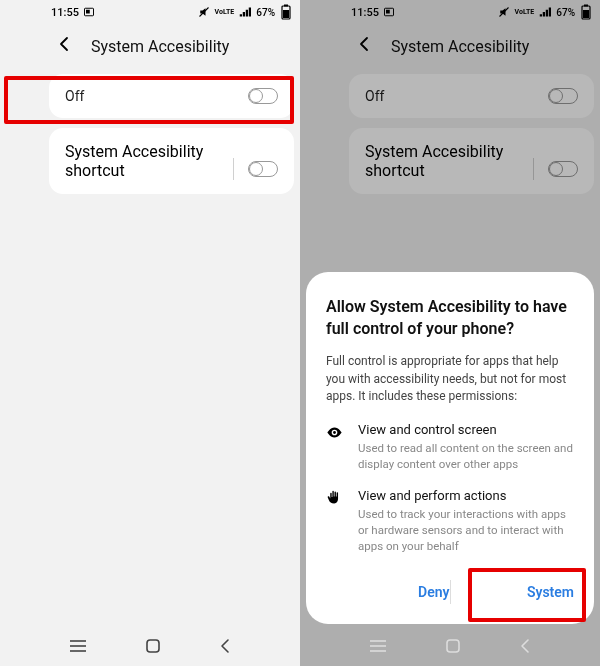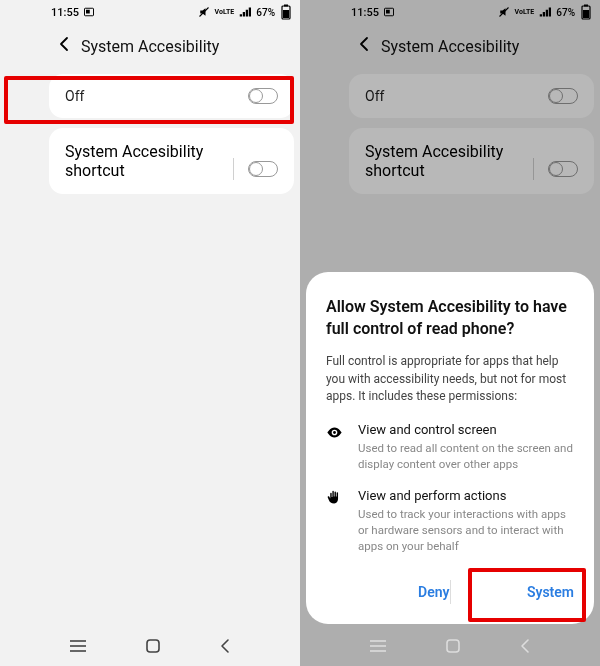--- a/index.html
+++ b/index.html
@@ -42,21 +42,21 @@
     z-index: 1;
   }
   .status-left { display: flex; align-items: center; gap: 4px; }
   .status-right { display: flex; align-items: center; gap: 5px; font-size: 10px;}
   .ico { width: 12px; height: 12px; display: inline-flex; align-items: center; justify-content: center;}
   .header {
     height: 44px;
     display: flex;
     align-items: center;
     padding: 0 14px;
-    gap: 8px;
+    gap: 18px;
     position: relative;
     z-index: 1;
   }
   .back-chevron svg { width: 16px; height: 16px; }
   .header-title { font-size: 16px; font-weight: 400; color: #111; }
   .content {
     padding: 6px;
     display: flex;
     flex-direction: column;
     gap: 10px;
@@ -315,21 +315,21 @@
       <span class="row-right">
         <span class="divider-v"></span>
         <span class="toggle"></span>
       </span>
     </div>
   </div>
 
   <div class="overlay-dim"></div>
 
   <div class="sheet">
-    <div class="sheet-title">Allow System Accesibility to have full control of read phone?</div>
+    <div class="sheet-title">Allow System Accesibility to have full control of your phone?</div>
     <div class="sheet-desc">Full control is appropriate for apps that help you with accessibility needs, but not for most apps. It includes these permissions:</div>
 
     <div class="perm">
       <div class="perm-icon">
         <svg viewBox="0 0 24 24">
             <path d="M12 5C6 5 2 12 2 12s4 7 10 7 10-7 10-7-4-7-10-7zm0 11a4 4 0 110-8 4 4 0 010 8z"></path>
             <circle cx="12" cy="12" r="2"></circle>
           </svg>
       </div>
       <div>

